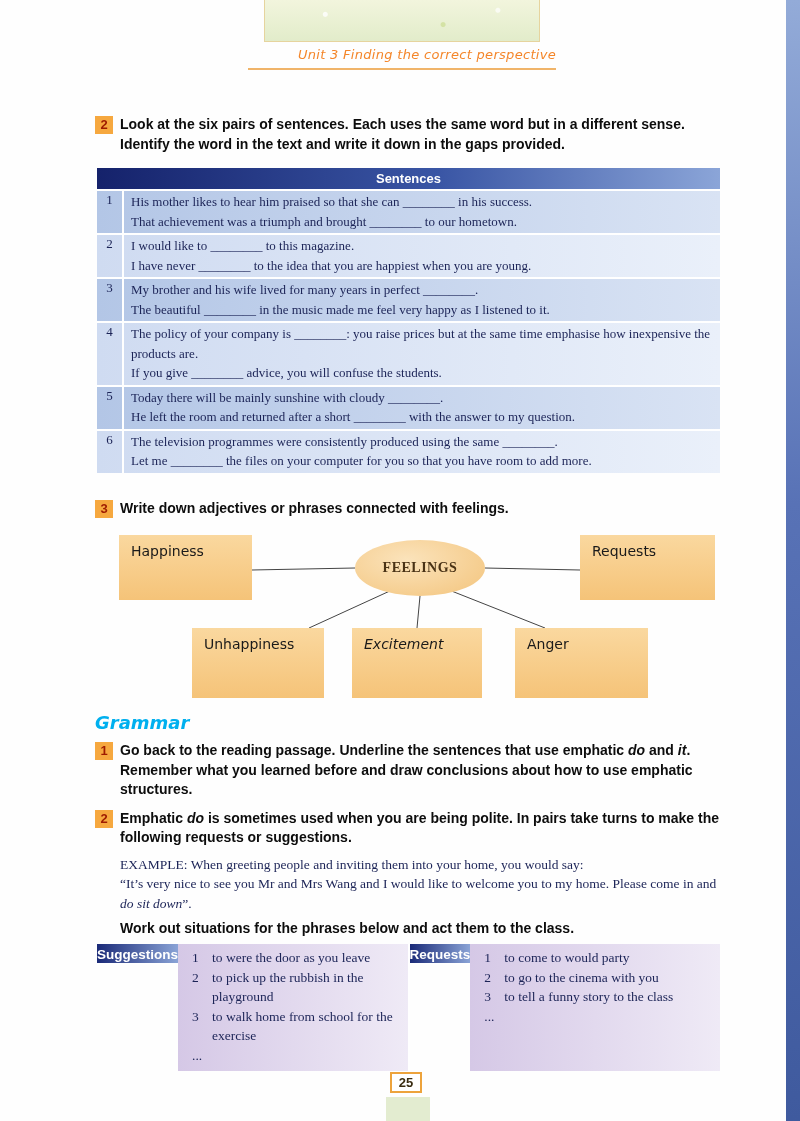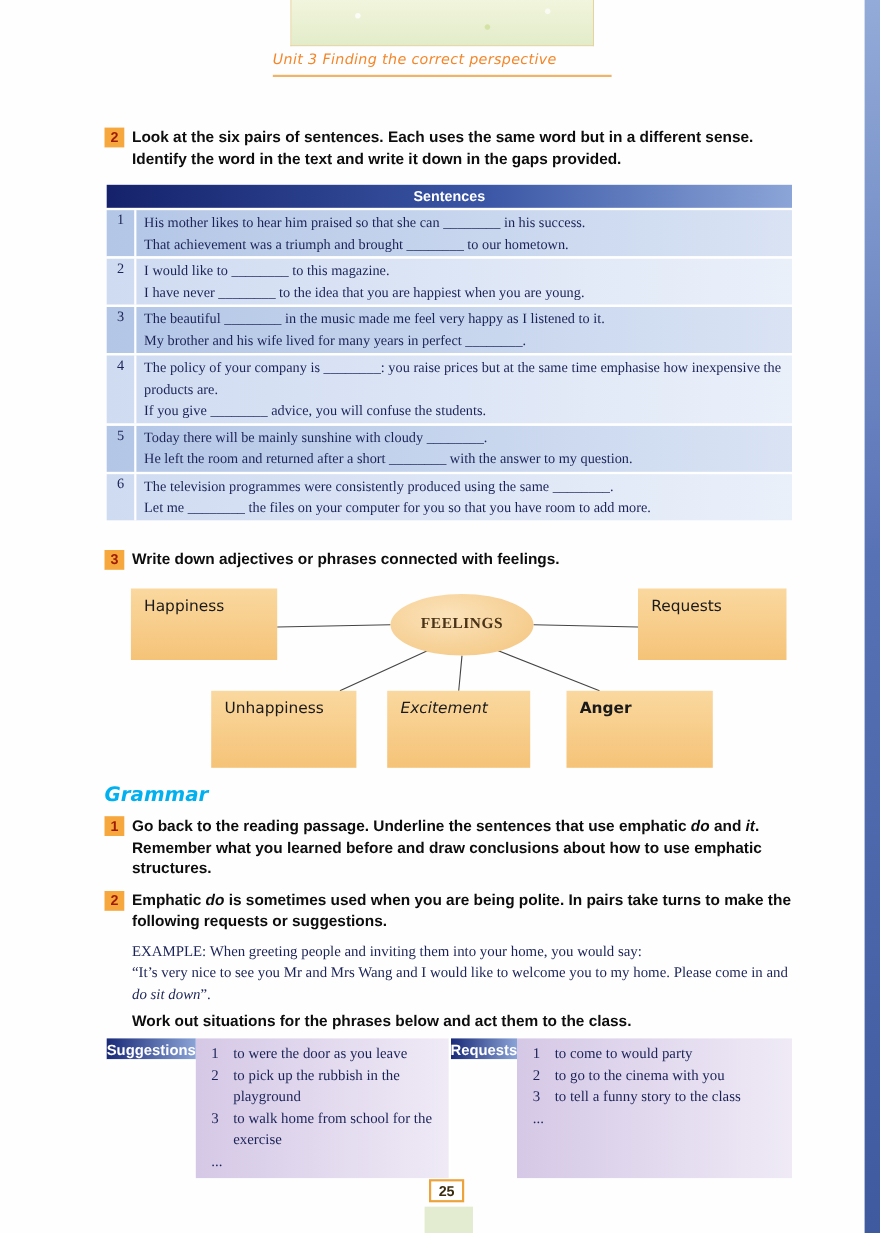--- a/index.html
+++ b/index.html
@@ -12,21 +12,21 @@
 
   
   .unit-header { position:absolute; top:0; left:248px; width:308px;
     border-bottom:2px solid #f0b469; padding-bottom:2px; }
   .unit-art { margin:0 16px; height:42px; border:1px solid #e6d49e; border-top:none;
     background:
       radial-gradient(circle at 22% 35%, rgba(255,255,255,.8) 2px, transparent 3px),
       radial-gradient(circle at 65% 60%, rgba(210,225,160,.9) 2px, transparent 3px),
       radial-gradient(circle at 85% 25%, rgba(255,255,255,.7) 2px, transparent 3px),
       linear-gradient(180deg,#f2f5dd,#e2ecca); }
-  .unit-title { text-align:left; margin-top:5px; padding-bottom:4px; color:#f4862a;
+  .unit-title { text-align:right; margin-top:5px; padding-bottom:4px; color:#f4862a;
     font:italic 13px "DejaVu Sans",sans-serif; letter-spacing:.3px; }
 
   
   .exline { display:flex; gap:7px; margin-left:95px; }
   .badge { flex:0 0 18px; width:18px; height:18px; background:#f6a83f; color:#9e1b00;
     font:bold 13px/18px "Liberation Sans",sans-serif; text-align:center; margin-top:1px; }
   .extext { width:604px; font-weight:bold; font-size:14px; line-height:19.5px; color:#0d0d0d; }
   .extext em { font-style:italic; }
 
   
@@ -44,21 +44,21 @@
 
   
   .diagram { position:relative; margin:14px 0 0 97px; width:625px; height:172px; }
   .dg-lines { position:absolute; left:0; top:0; }
   .dg-box { position:absolute; background:linear-gradient(180deg,#fad89f,#f5c378);
     font:14px "DejaVu Sans",sans-serif; color:#1a1a1a; padding:8px 0 0 12px; }
   .dg-happiness { left:22px; top:3px; width:133px; height:65px; }
   .dg-anxiety { left:483px; top:3px; width:135px; height:65px; }
   .dg-unhappiness { left:95px; top:96px; width:132px; height:70px; }
   .dg-excitement { left:255px; top:96px; width:130px; height:70px;font-style:italic; }
-  .dg-anger { left:418px; top:96px; width:133px; height:70px;font-weight:bold; }
+  .dg-anger { left:418px; top:96px; width:133px; height:70px; }
   .dg-ellipse { position:absolute; left:258px; top:8px; width:130px; height:56px;
     border-radius:50%; background:radial-gradient(ellipse at 40% 35%, #fbe3bb, #f3c47c);
     display:flex; align-items:center; justify-content:center;
     font:bold 14px "Liberation Serif",serif; letter-spacing:.5px; color:#4a3316; }
 
   
   .grammar-heading { margin:8px 0 0 95px; color:#00b0ef;
     font:bold italic 18px "DejaVu Sans",sans-serif; }
   .g-item1 { margin-top:8px; }
   .g-item2 { margin-top:9px; }
@@ -118,22 +118,22 @@
     <div class="st-row rl">
       <div class="st-num">2</div>
       <div class="st-cell">
         <div class="st-line">I would like to ________ to this magazine.</div>
         <div class="st-line">I have never ________ to the idea that you are happiest when you are young.</div>
       </div>
     </div>
     <div class="st-row rd">
       <div class="st-num">3</div>
       <div class="st-cell">
+        <div class="st-line">My brother and his wife lived for many years in perfect ________.</div>
         <div class="st-line">The beautiful ________ in the music made me feel very happy as I listened to it.</div>
-        <div class="st-line">My brother and his wife lived for many years in perfect ________.</div>
       </div>
     </div>
     <div class="st-row rl">
       <div class="st-num">4</div>
       <div class="st-cell">
         <div class="st-line">The policy of your company is ________: you raise prices but at the same time emphasise how inexpensive the products are.</div>
         <div class="st-line">If you give ________ advice, you will confuse the students.</div>
       </div>
     </div>
     <div class="st-row rd">

